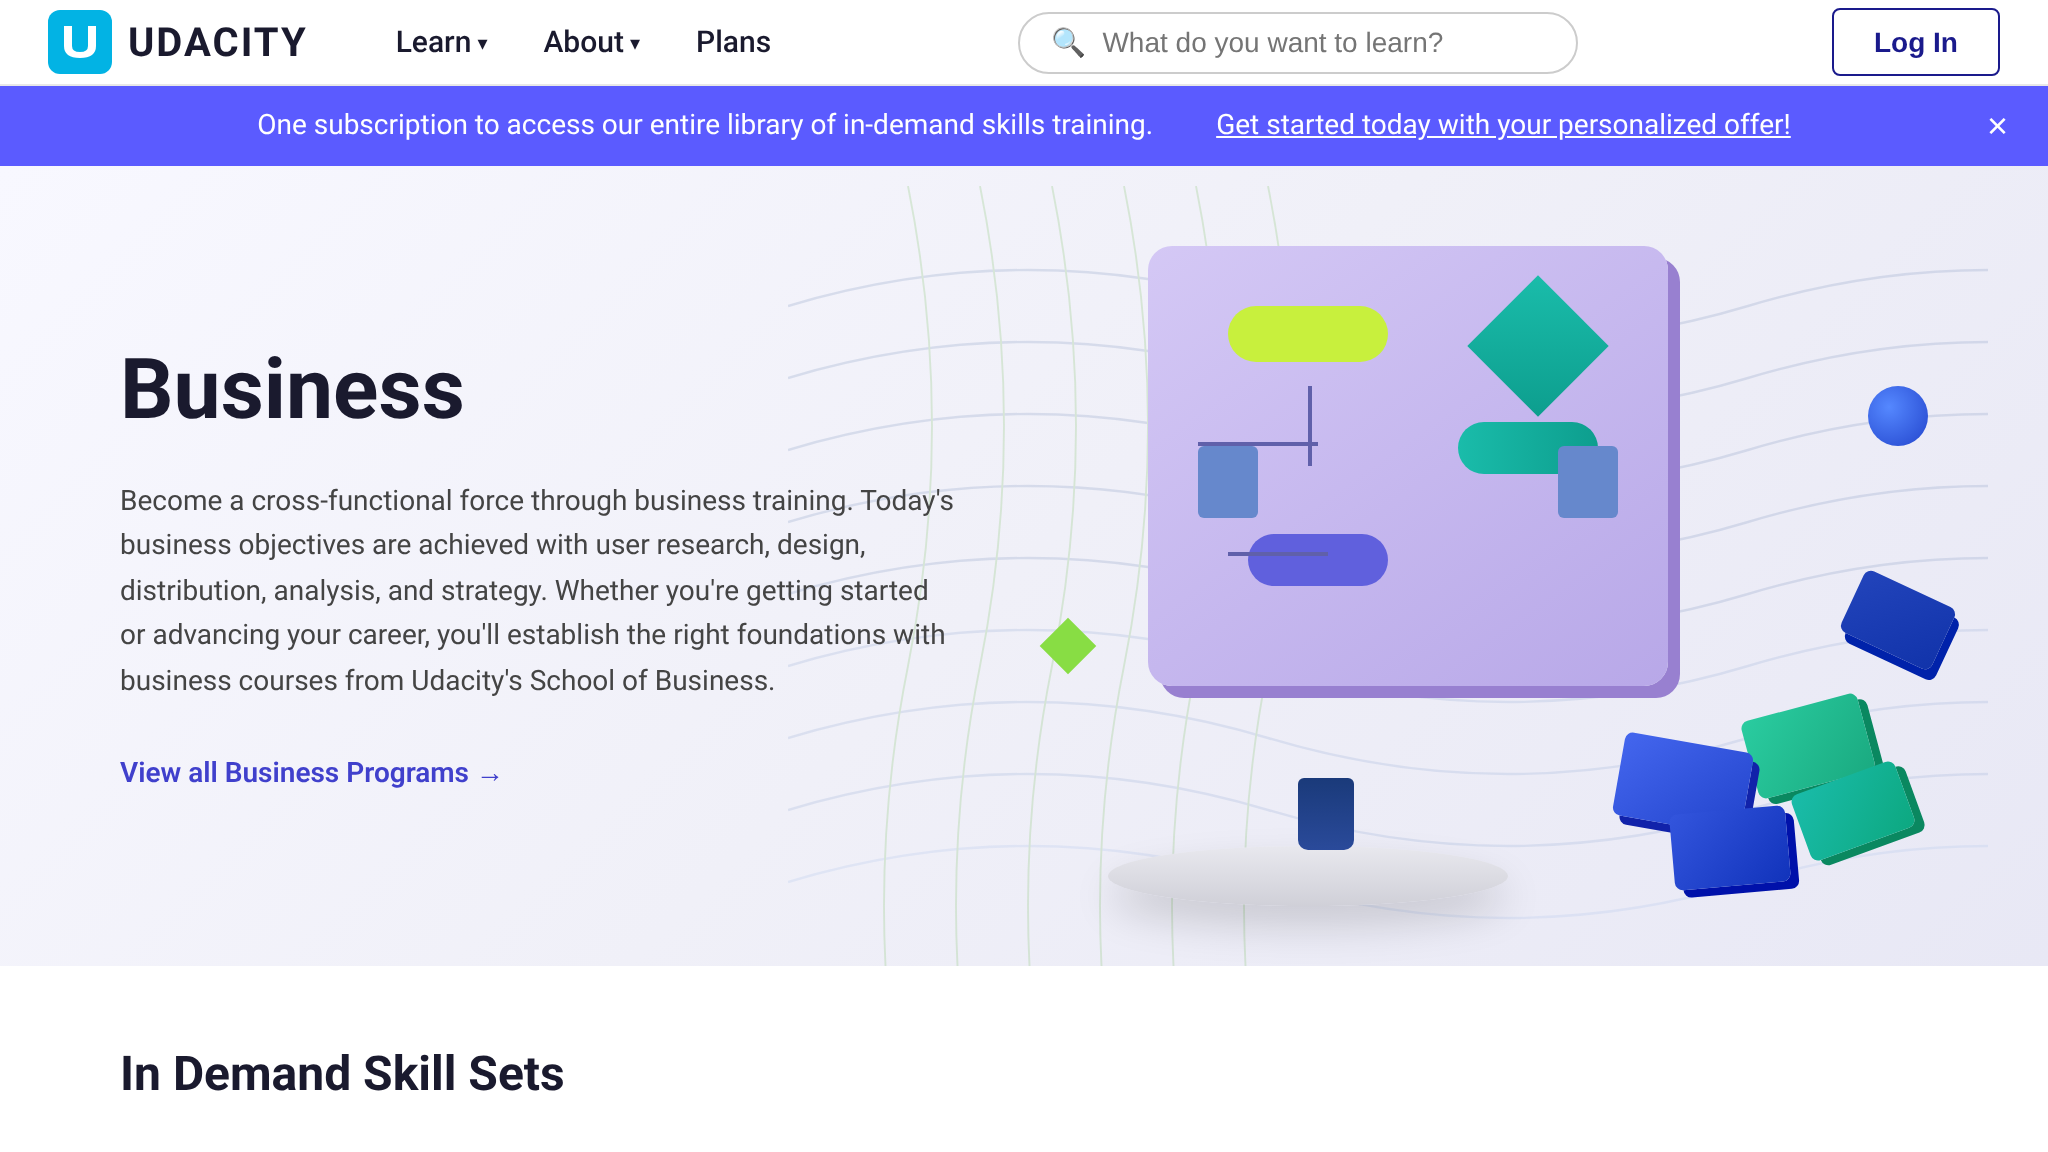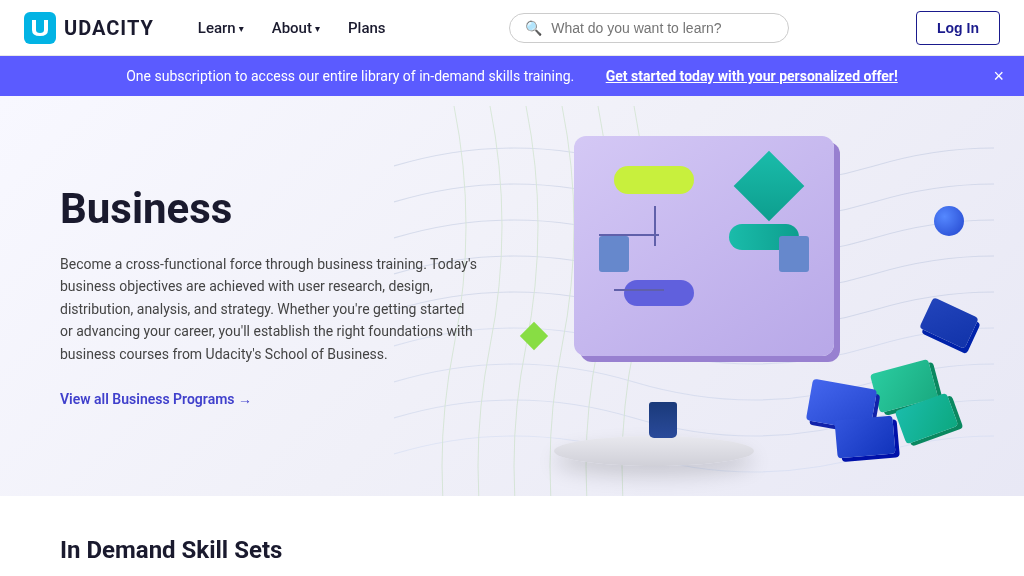--- a/index.html
+++ b/index.html
@@ -1,20 +1,20 @@
 <!DOCTYPE html>
 <html><head>
   <meta charset="utf-8">
   <style>
     * { margin: 0; padding: 0; box-sizing: border-box; }
     body { font-family: -apple-system, BlinkMacSystemFont, 'Segoe UI', Roboto, sans-serif; background: #fff; width: 1024px; overflow-x: hidden; }
 
     
     .navbar {
-      display: flex; align-items: center; padding: 0 24px; height: 56px;
+      display: flex; align-items: center; padding: 0 24px; height: 43px;
       background: #fff; border-bottom: 1px solid #e8e8e8;
     }
     .logo-area { display: flex; align-items: center; gap: 8px; margin-right: 32px; }
     .logo-icon { width: 32px; height: 32px; }
     .logo-text { font-size: 20px; font-weight: 700; color: #1a1a2e; letter-spacing: 1px; }
     .nav-links { display: flex; align-items: center; gap: 4px; }
     .nav-item {
       display: flex; align-items: center; gap: 3px; padding: 8px 12px;
       font-size: 15px; font-weight: 500; color: #1a1a2e; cursor: pointer;
       text-decoration: none;
@@ -41,21 +41,21 @@
       background: #1a1aff; color: #fff; font-size: 14px; font-weight: 600; cursor: pointer;
     }
 
     
     .promo-banner {
       background: #5b5bff; color: #fff; text-align: center;
       padding: 12px 40px; font-size: 14px; position: relative;
       display: flex; align-items: center; justify-content: center;
     }
     .promo-text { }
-    .promo-link { color: #fff; font-weight: 700; text-decoration: underline; cursor: pointer; padding-left: 28px; }
+    .promo-link { color: #fff; font-weight: 400; text-decoration: underline; cursor: pointer; padding-left: 28px; }
     .promo-close {
       position: absolute; right: 20px; font-size: 18px; cursor: pointer; color: #fff;
       background: none; border: none; font-weight: 300;
     }
 
     
     .hero {
       background: linear-gradient(135deg, #f8f8ff 0%, #f0f0f8 50%, #e8e8f5 100%);
       min-height: 400px; display: flex; align-items: center;
       padding: 40px 60px; position: relative; overflow: hidden;

